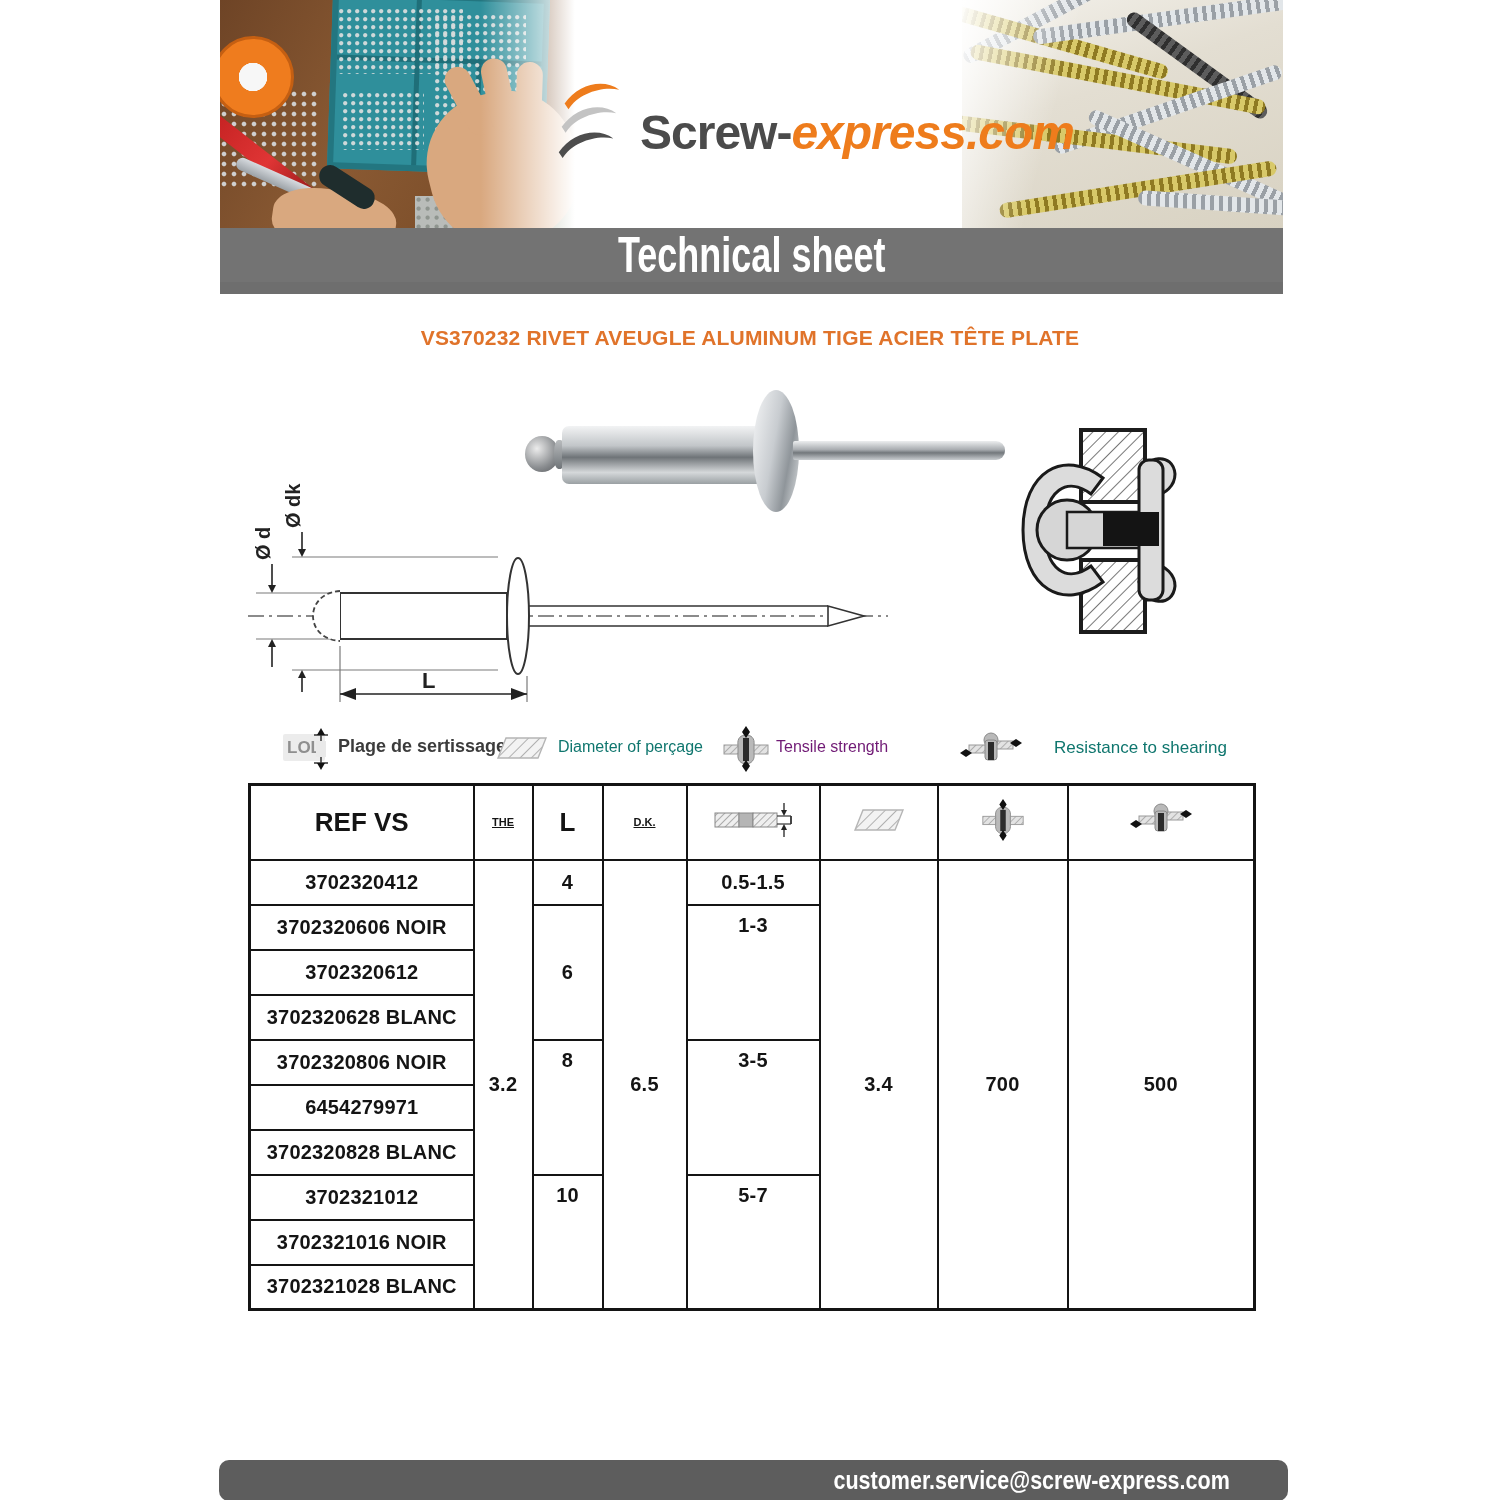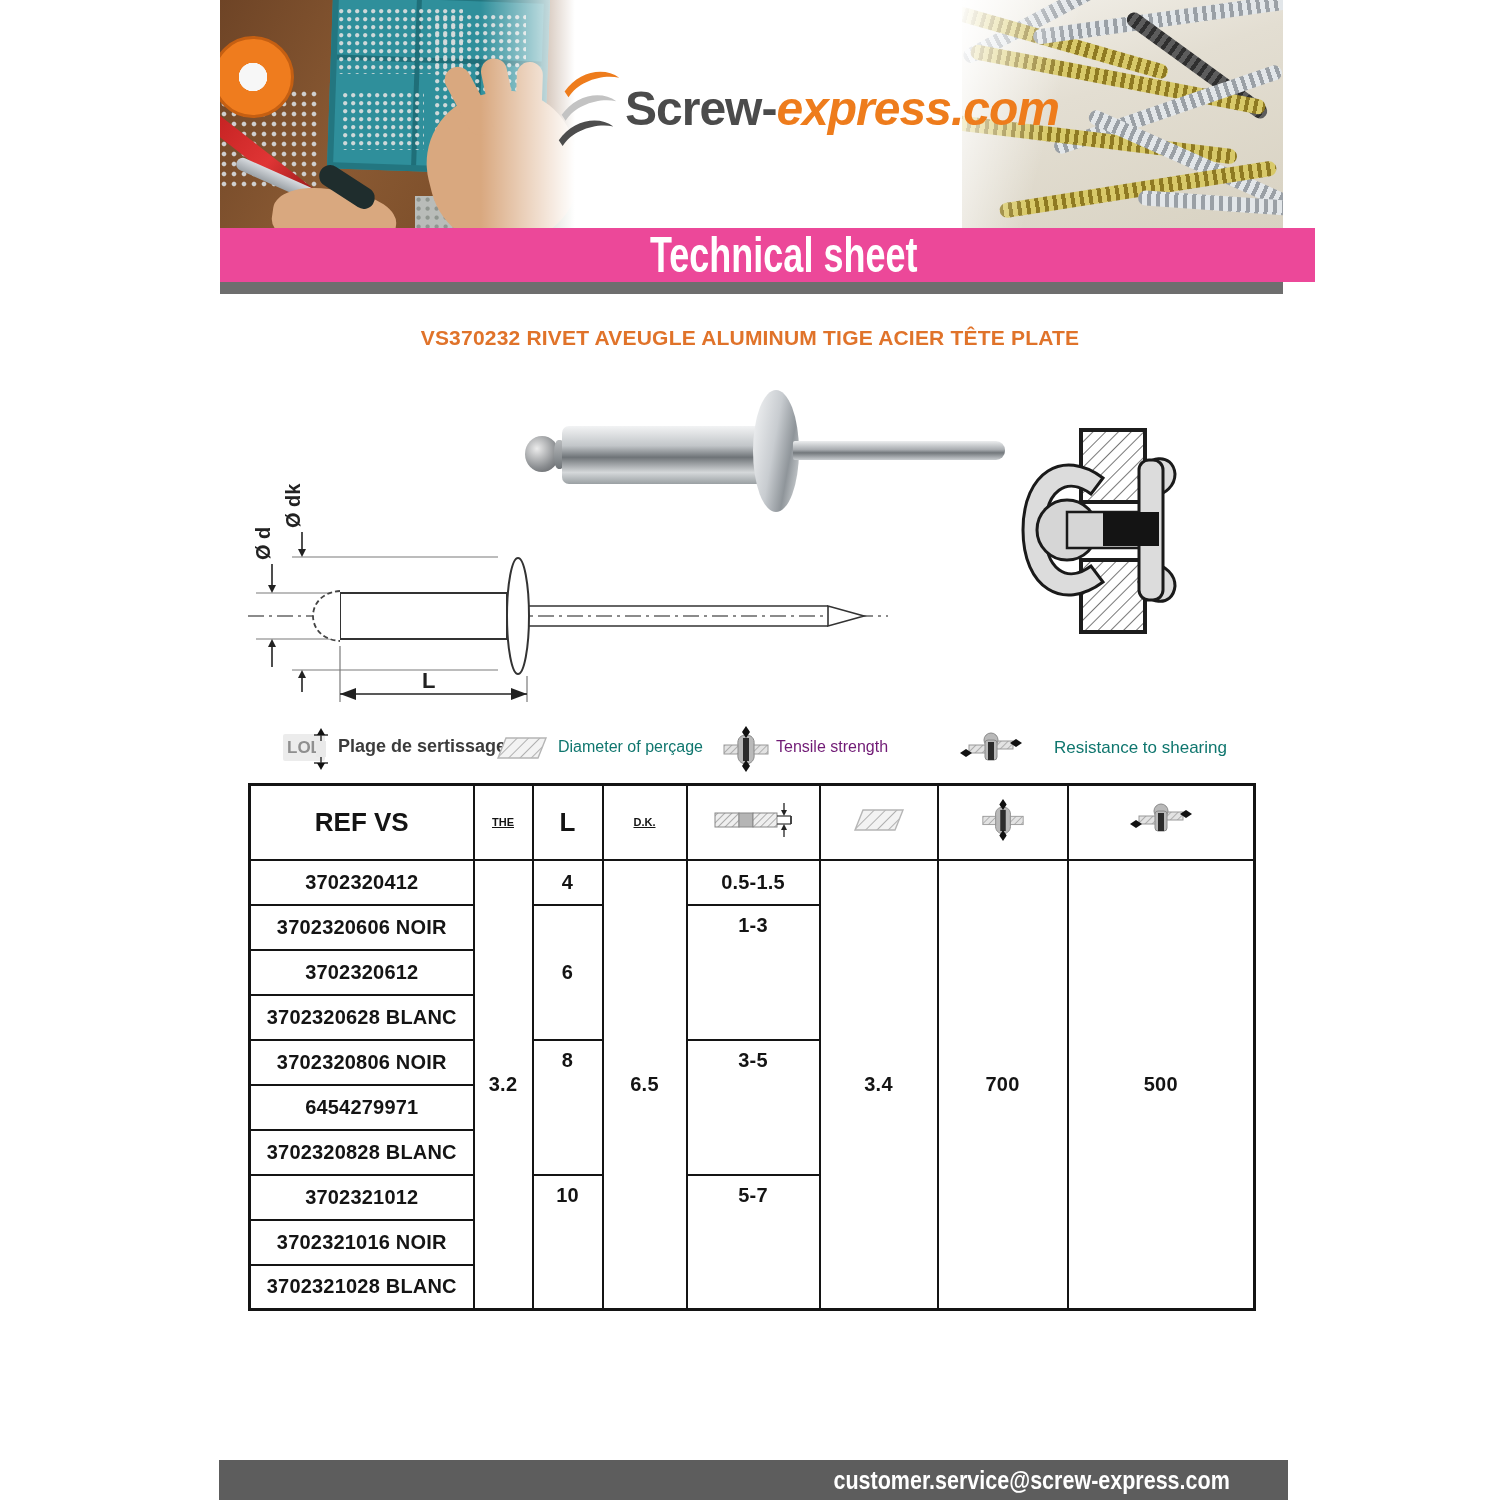--- a/index.html
+++ b/index.html
@@ -37,28 +37,28 @@
   .wb-tool{position:absolute;left:96px;top:176px;width:62px;height:22px;border-radius:11px;
     background:#1f2d2d;transform:rotate(33deg);}
   .fade-right{position:absolute;inset:0;background:linear-gradient(to right,rgba(255,255,255,0) 72%,#fff 98%);}
   .fade-left{position:absolute;inset:0;background:linear-gradient(105deg,#fff 0%,rgba(255,255,255,.6) 12%,rgba(255,255,255,0) 32%);}
   .sbar{position:absolute;height:15px;border-radius:8px;}
   .sb-brass{background:repeating-linear-gradient(90deg,#8f7a22 0 4px,#d8c969 4px 9px);}
   .sb-steel{background:repeating-linear-gradient(90deg,#9aa0a6 0 4px,#e2e6e9 4px 9px);}
   .sb-dark{background:repeating-linear-gradient(90deg,#2f2f2f 0 4px,#5c5c5c 4px 9px);}
 
   
-  .logo{position:absolute;left:556px;top:72px;height:72px;display:flex;align-items:center;gap:3px;}
+  .logo{position:absolute;left:556px;top:88px;height:72px;display:flex;align-items:flex-end;gap:18px;}
   .logo-text{font-size:48px;font-weight:bold;letter-spacing:-1px;white-space:nowrap;}
   .logo-dark{color:#4b4b4b;}
   .logo-orange{color:#ee7c1c;font-style:italic;}
 
   
-  .banner{position:absolute;left:220px;top:228px;width:1063px;height:54px;background:#ec4899;
-    text-align:center;line-height:54px;padding-left:32px;}
+  .banner{position:absolute;left:220px;top:228px;width:1063px;height:54px;background:#737373;
+    text-align:center;line-height:54px;}
   .banner span{display:inline-block;transform:scaleX(.72);transform-origin:center;
     color:#fff;font-size:50px;font-weight:bold;white-space:nowrap;}
   .gray-bar{position:absolute;left:220px;top:282px;width:1063px;height:12px;background:#6e6e6e;}
   .product-title{position:absolute;left:0;top:326px;width:1500px;text-align:center;
     color:#e0732a;font-size:21px;font-weight:bold;letter-spacing:.2px;}
 
   
   .line-drawing{position:absolute;left:230px;top:430px;}
   .cross-section{position:absolute;left:1015px;top:420px;}
   .rivet-photo{position:absolute;left:525px;top:388px;width:480px;height:126px;}
@@ -94,21 +94,21 @@
   .spec-table thead tr{height:75px;}
   .spec-table tbody tr{height:45px;}
   .th-big{font-size:26px;}
   .th-small{font-size:11px;font-weight:bold;color:#333;text-decoration:underline;}
   .spec-table td{font-size:20px;letter-spacing:.2px;}
   .spec-table td.vtop{vertical-align:top;padding-top:8px;}
 
   
   .note{position:absolute;left:290px;top:1334px;font-size:22px;color:#1c1c1c;}
   .footer-bar{position:absolute;left:219px;top:1460px;width:1069px;height:41px;background:#5d5d5d;
-    text-align:right;line-height:41px;padding:0;}
+    text-align:right;line-height:41px;padding:0;border-radius:10px;}
   .footer-bar span{display:inline-block;margin-right:58px;transform:scaleX(.86);transform-origin:right center;
     color:#fff;font-weight:bold;font-size:25px;white-space:nowrap;}
 </style>
 </head>
 <body>
 
 <div class="page">
 
   <div class="hero-left">
     <div class="dots-wood" style="left:0;top:90px;width:100px;height:100px;"></div>

